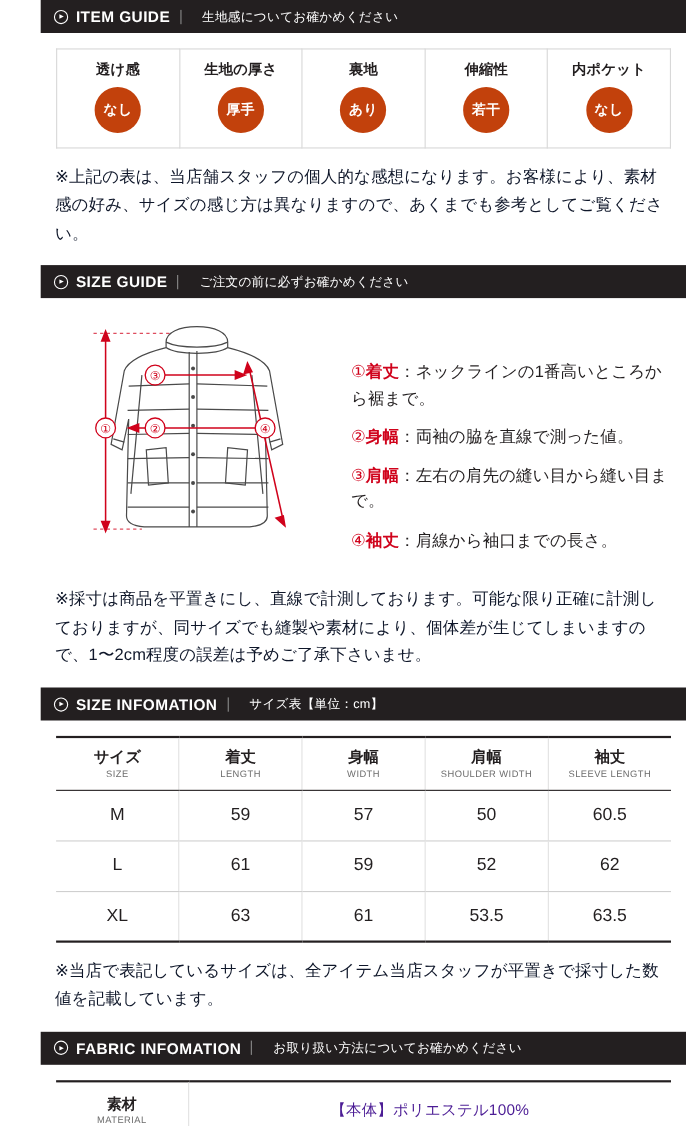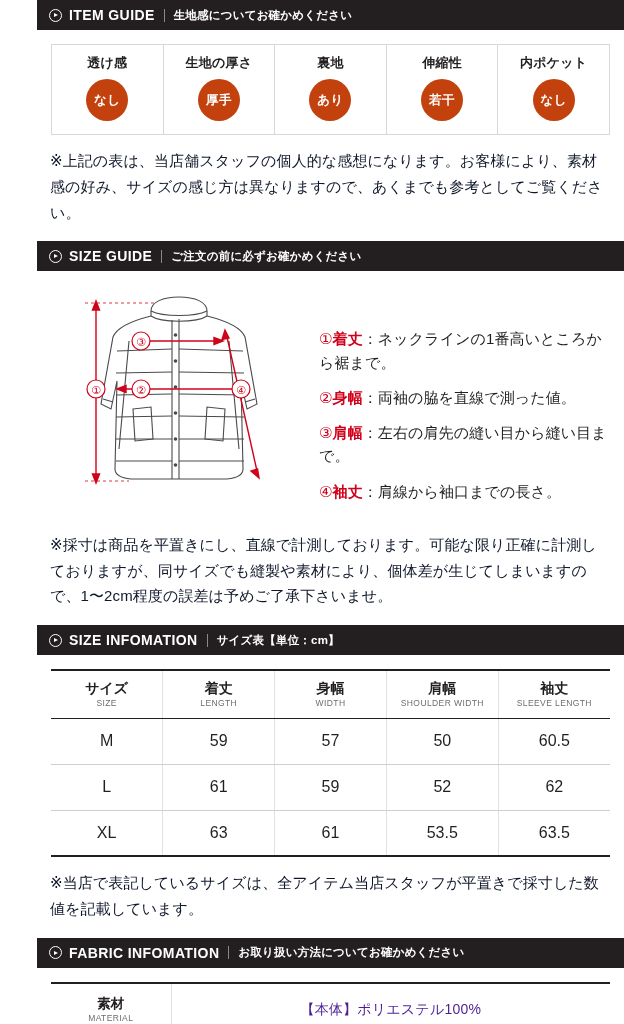--- a/index.html
+++ b/index.html
@@ -51,22 +51,23 @@
   }
   .section-bar .divider {
     width: 1px;
     height: 13px;
     background: #8a8a8a;
     margin: 0 9px;
     display: inline-block;
   }
   .section-bar .subtitle {
     font-size: 11.5px;
-    font-weight: bold;
+    font-weight: normal;
     letter-spacing: .2px;
+    margin-left: 10px;
   }
 
   
   .item-guide-wrap { padding: 14px 14px 0 14px; }
   table.item-guide {
     width: 100%;
     border-collapse: collapse;
     table-layout: fixed;
   }
   table.item-guide td {

